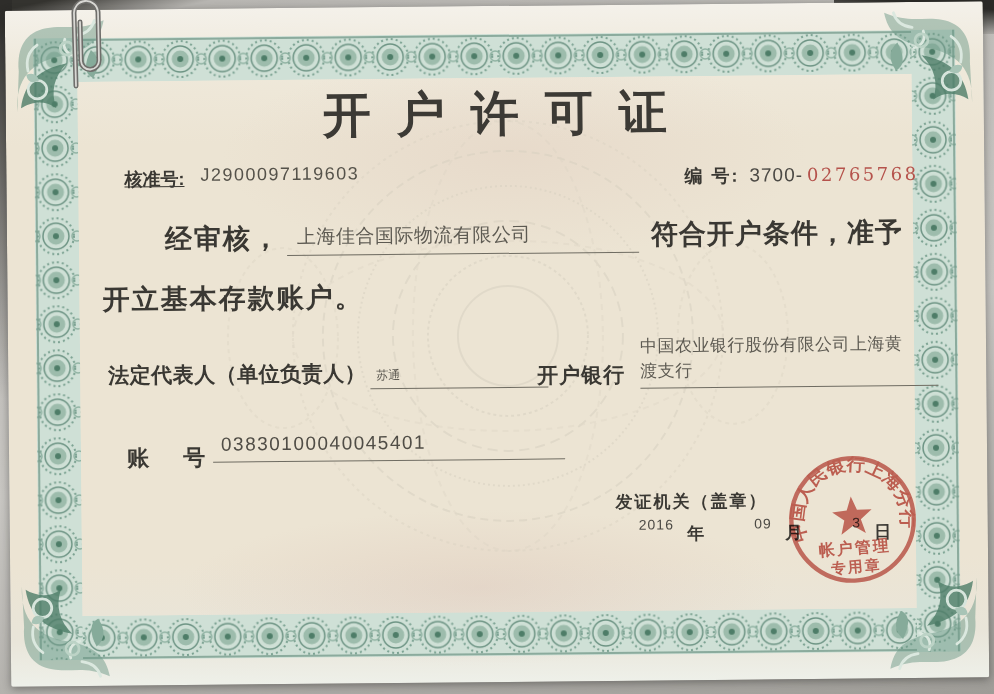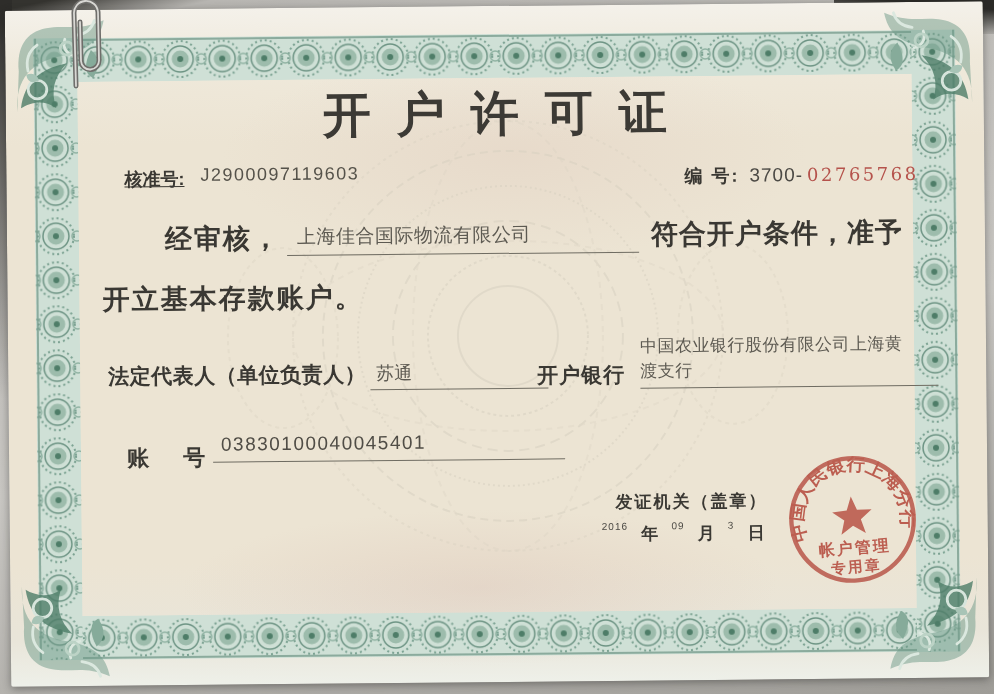--- a/index.html
+++ b/index.html
@@ -59,34 +59,34 @@
   .body-row1 .lbl{font-size:27px;letter-spacing:2px;}
   .body-row1 .company-box{width:352px;margin-left:6px;padding:0 4px 5px 10px;box-sizing:border-box;}
   .body-row1 .company-box .val{font-size:19px;color:#5d5a52;letter-spacing:0.5px;}
   .body-row1 .suffix{font-size:27px;font-weight:bold;margin-left:12px;letter-spacing:1px;}
 
   .body-row2{left:95px;top:272px;font-size:27px;font-weight:bold;letter-spacing:2px;}
 
   .rep-row{left:100px;top:352px;display:flex;align-items:flex-end;}
   .rep-row .lbl{font-size:21px;letter-spacing:0.5px;}
   .rep-row .name-box{width:178px;margin-left:4px;padding:0 4px 4px 6px;box-sizing:border-box;transform:translateY(2px);}
-  .rep-row .name-box .val{font-size:18px;color:#5d5a52;}
+  .rep-row .name-box .val{font-size:12px;color:#5d5a52;}
 
   .bank-label{left:529px;top:356px;font-size:21px;font-weight:bold;letter-spacing:1px;}
   .bank-box{left:632px;top:330px;width:298px;padding-bottom:4px;box-sizing:border-box;}
   .bank-box .val{display:block;width:272px;font-size:17px;line-height:1.45;color:#5d5a52;letter-spacing:0.5px;word-break:break-all;}
 
   .account-row{left:106px;top:424px;display:flex;align-items:flex-end;}
   .account-row .lbl{font-size:22px;letter-spacing:6px;transform:translateY(10px);margin-left:12px;}
   .account-row .num-box{width:352px;margin-left:2px;padding:0 4px 6px 8px;box-sizing:border-box;}
   .account-row .num-box .val{font-size:19px;letter-spacing:1.5px;color:#504d46;}
 
   .issuer{left:606px;top:486px;font-size:17px;font-weight:bold;letter-spacing:2px;}
   .date-row{left:592px;top:508px;font-size:15px;color:#44423d;white-space:nowrap;}
-  .date-row .num{display:inline-block;font-size:10px;letter-spacing:1px;color:#4c4a45;}
+  .date-row .num{display:inline-block;font-size:14px;letter-spacing:1px;color:#4c4a45;margin-left:37px;}
   .date-row .unit{display:inline-block;font-size:17px;font-weight:bold;position:relative;top:10px;margin:0 9px 0 9px;color:#3a3833;}
 
   svg.stamp{position:absolute;left:772px;top:448px;width:142px;height:142px;
     mix-blend-mode:multiply;opacity:0.88;transform:rotate(-4deg);}
   svg.paperclip{position:absolute;left:50px;top:-6px;width:74px;height:100px;z-index:20;}
 </style>
 </head>
 <body>
 
 <svg width="0" height="0" style="position:absolute" aria-hidden="true">

